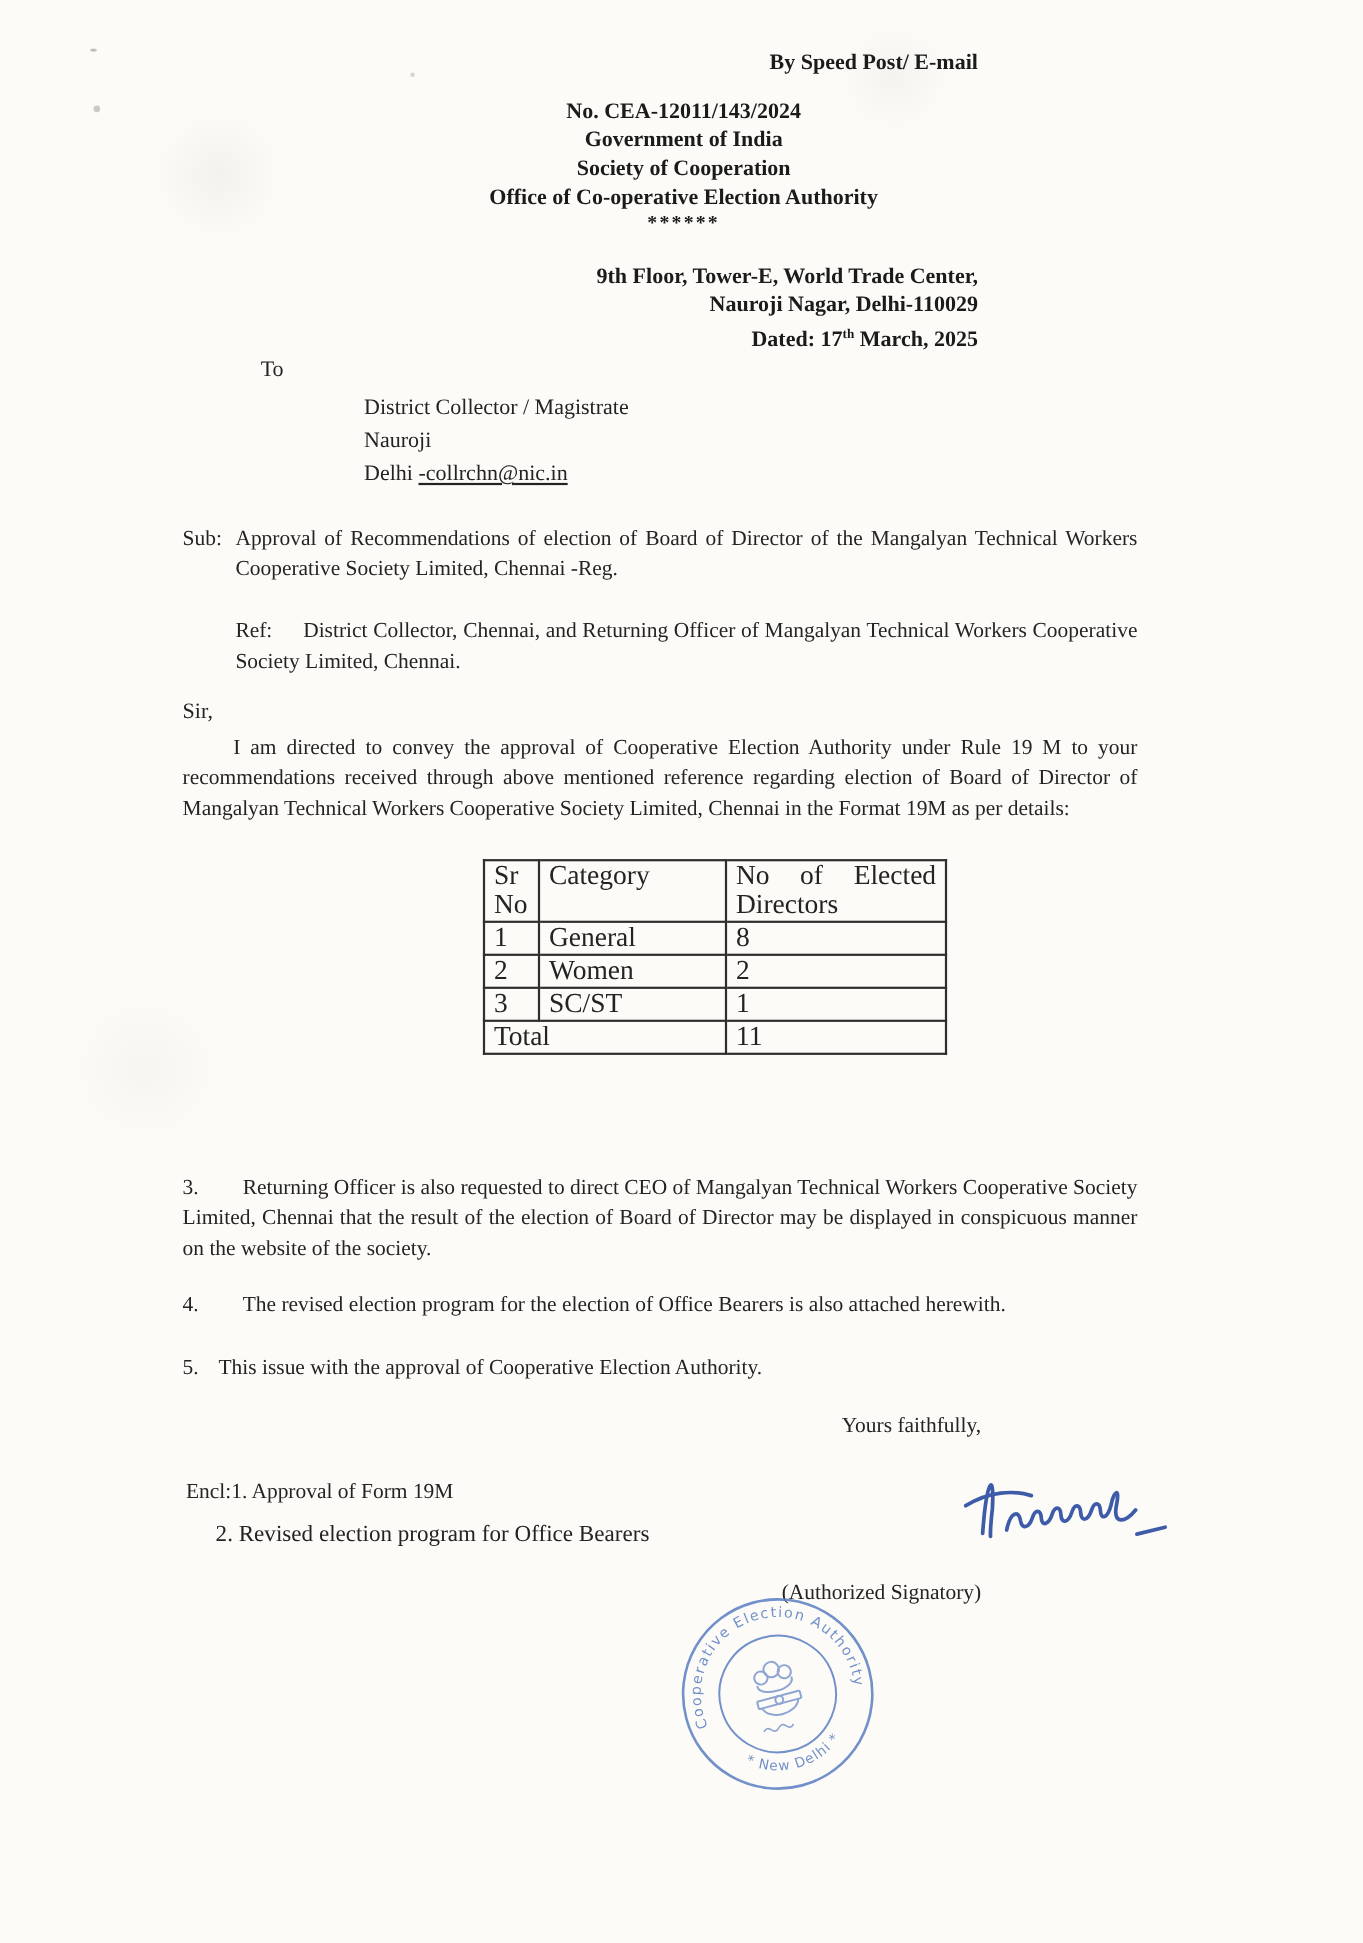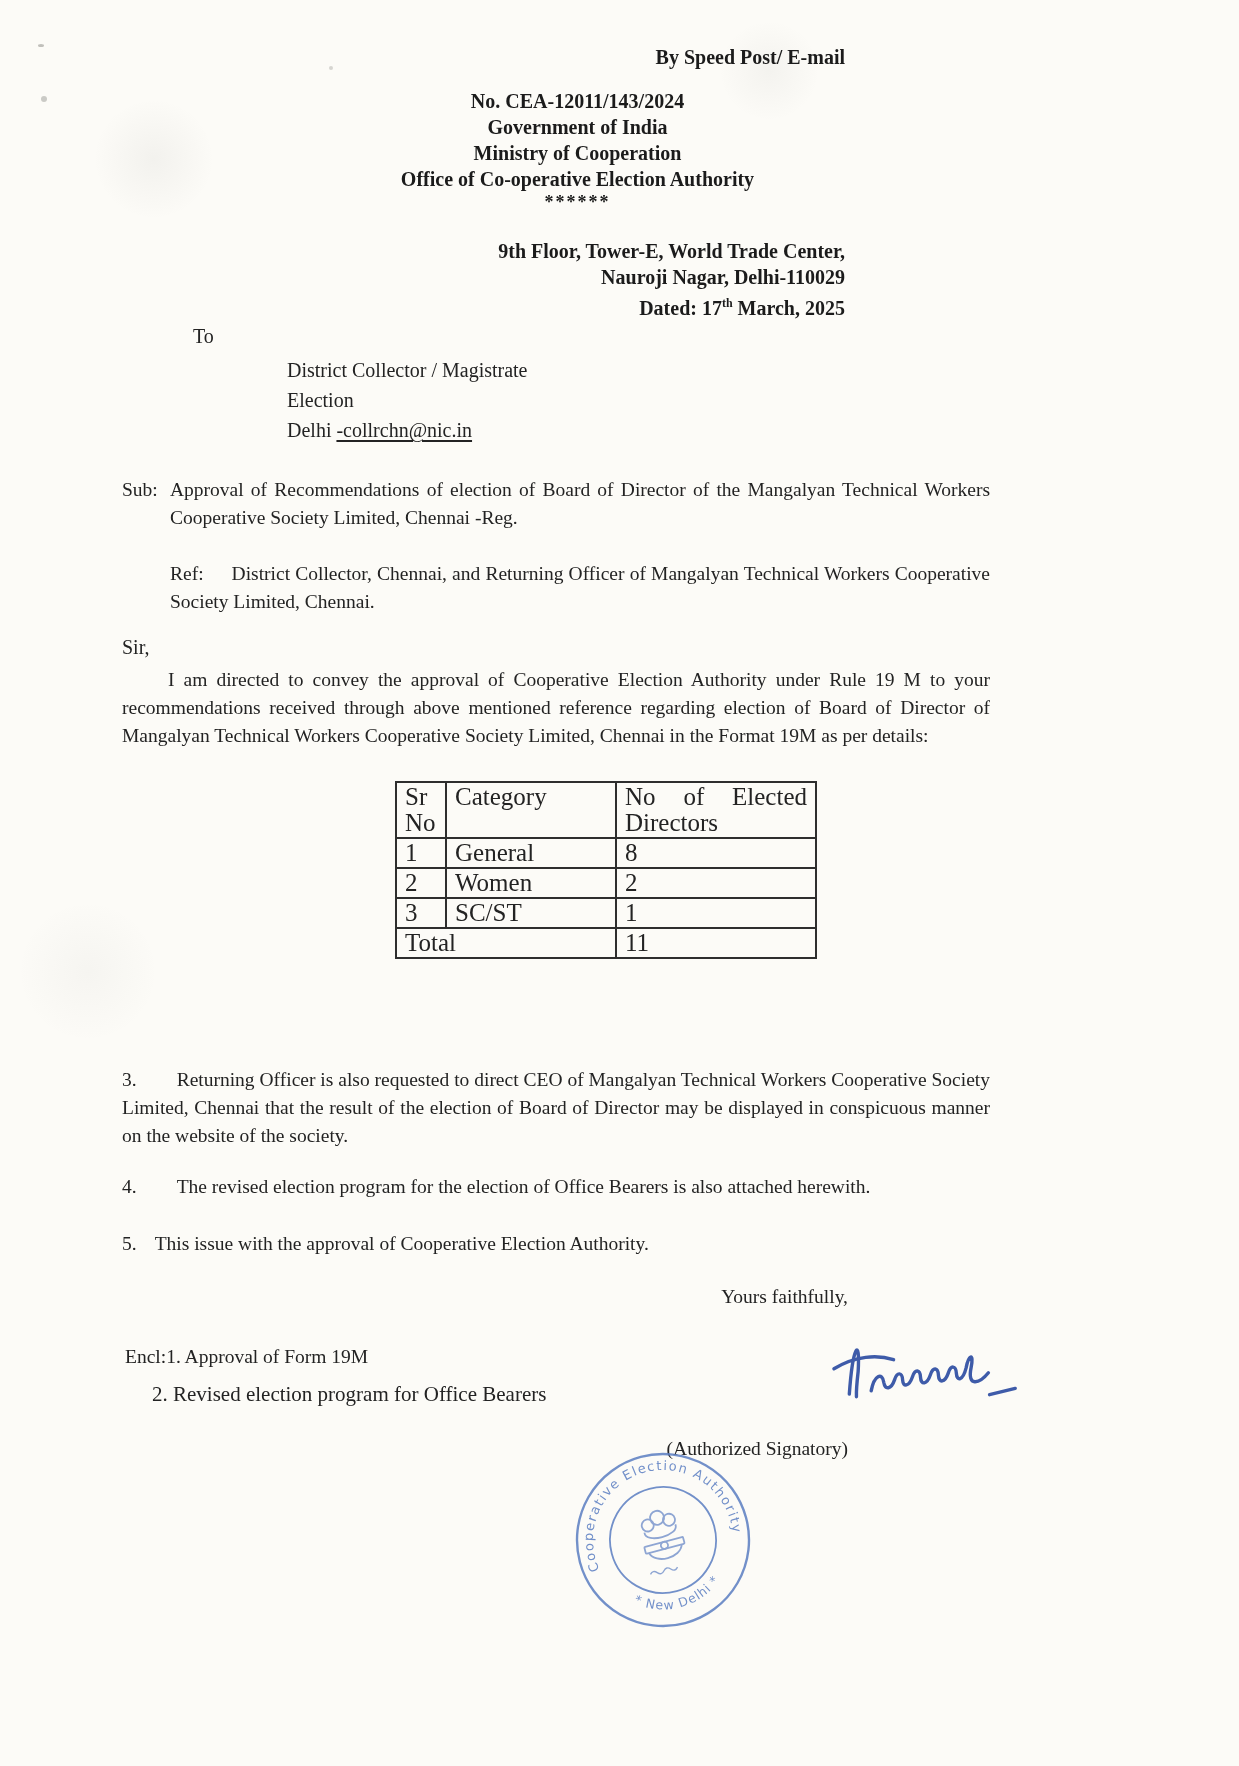--- a/index.html
+++ b/index.html
@@ -6,20 +6,21 @@
   .page {
     position:relative; width:1099px; height:1766px;
     background:#fcfbf7;
     background-image:
       radial-gradient(circle at 14% 9%, rgba(90,90,85,0.06), transparent 60px),
       radial-gradient(circle at 70% 4%, rgba(90,90,85,0.05), transparent 50px),
       radial-gradient(circle at 8% 55%, rgba(90,90,85,0.04), transparent 70px);
     font-family:"Liberation Serif", serif;
     color:#232323;
     overflow:hidden;
+    margin-left:44px;
   }
   .abs { position:absolute; }
   .b { font-weight:bold; color:#1b1b1b; }
   .dispatch { top:46px; right:254px; font-size:20px; }
   .head-center { left:170px; top:88px; width:815px; text-align:center; line-height:26px; font-size:20px; }
   .stars { letter-spacing:2px; font-size:18px; line-height:20px; }
   .addr-right { top:238px; right:254px; text-align:right; line-height:26px; font-size:20px; }
   sup { font-size:12px; }
   .to { left:193px; top:325px; font-size:20px; }
   .recipient { left:287px; top:355px; font-size:20px; line-height:30px; }
@@ -64,36 +65,36 @@
 
   <span class="speck speck1"></span>
   <span class="speck speck2"></span>
   <span class="speck speck3"></span>
 
   <div class="abs dispatch b">By Speed Post/ E-mail</div>
 
   <div class="abs head-center b">
     <div>No. CEA-12011/143/2024</div>
     <div>Government of India</div>
-    <div>Ministry of Cooperation</div>
+    <div>Society of Cooperation</div>
     <div>Office of Co-operative Election Authority</div>
     <div class="stars">******</div>
   </div>
 
   <div class="abs addr-right b">
     <div>9th Floor, Tower-E, World Trade Center,</div>
     <div>Nauroji Nagar, Delhi-110029</div>
     <div><span>Dated: 17</span><sup>th</sup><span> March, 2025</span></div>
   </div>
 
   <div class="abs to">To</div>
 
   <div class="abs recipient">
     <div>District Collector / Magistrate</div>
-    <div>Election</div>
+    <div>Nauroji</div>
     <div><span>Delhi </span><span class="u">-collrchn@nic.in</span></div>
   </div>
 
   <div class="abs sub-block body-text">
     <div class="hang">
       <span class="plabel">Sub:</span>
       <span>Approval of Recommendations of election of Board of Director of the Mangalyan Technical Workers Cooperative Society Limited, Chennai -Reg.</span>
     </div>
   </div>
 

